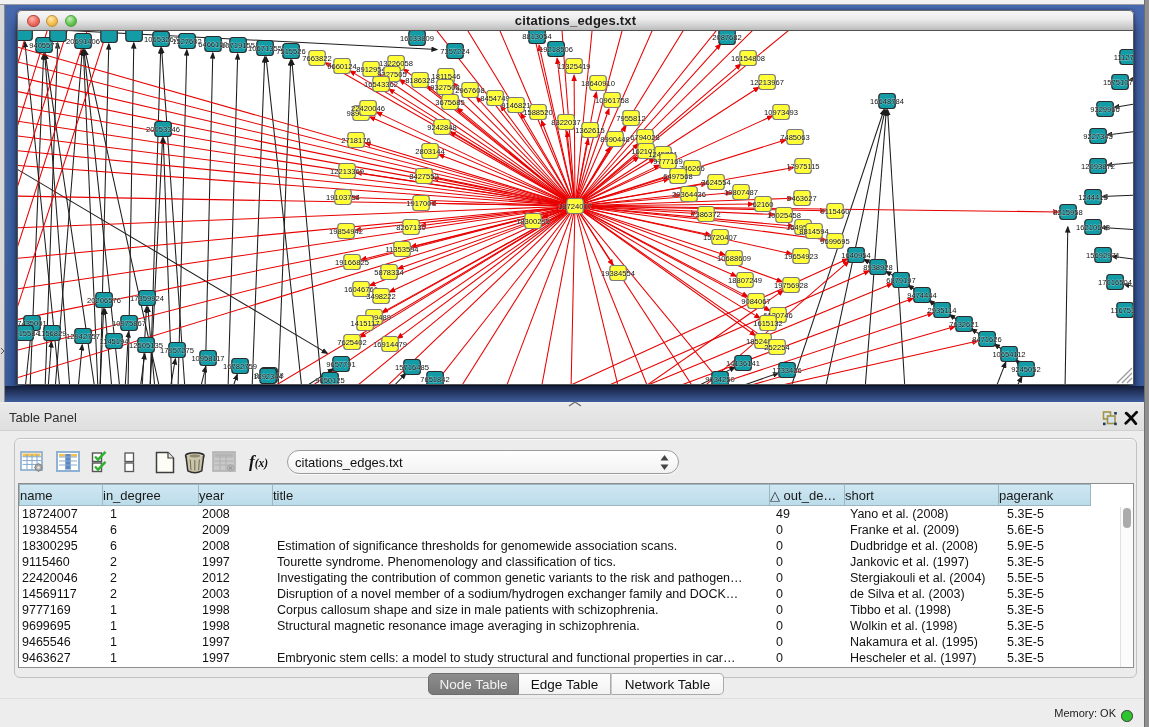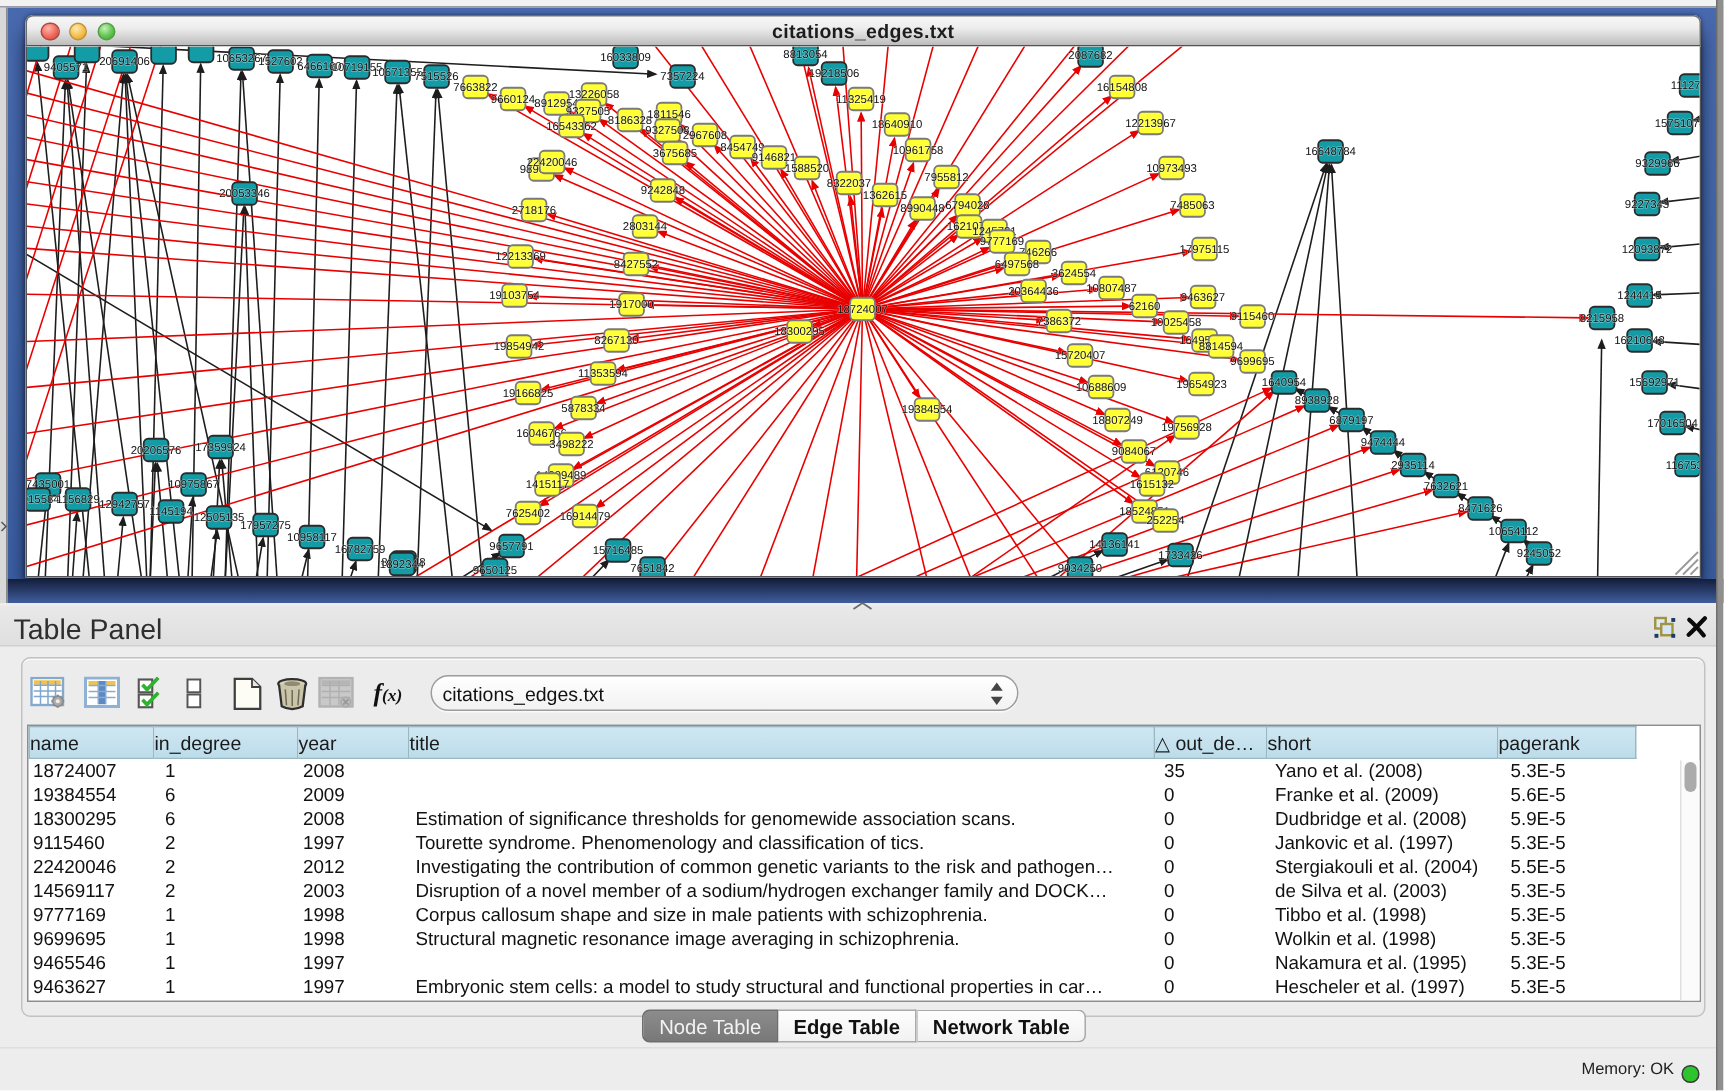--- a/index.html
+++ b/index.html
@@ -9,32 +9,32 @@
 #win{position:absolute;left:17px;top:10px;width:1117px;height:375px;border-radius:5px 5px 0 0;
  box-shadow:0 10px 13px -2px rgba(3,6,22,.92), 0 0 3px rgba(0,0,25,.5);background:#fff}
 #titlebar{position:absolute;left:0;top:0;width:1117px;height:21px;border-radius:5px 5px 0 0;
  background:linear-gradient(180deg,#f7f7f7 0%,#ededed 40%,#d2d2d2 75%,#bcbcbc 100%);
  border:1px solid #6d6d6d;border-bottom:1px solid #515151}
 #title{position:absolute;left:0;top:3px;width:1117px;text-align:center;font-size:13px;font-weight:bold;color:#1c1c1c;letter-spacing:.2px}
 .tl{position:absolute;top:4.5px;width:12.5px;height:12.5px;border-radius:50%}
 #canvas{position:absolute;left:0;top:21px;width:1117px;height:354px;background:#fff;border:1px solid #555;border-top:none;overflow:hidden}
 #tpanel{position:absolute;left:0;top:402px;width:1144px;height:325px;background:#ededed}
 #tphead{position:absolute;left:0;top:404px;width:1144px;height:27px;background:linear-gradient(#e9e9e9,#dfdfdf);border-bottom:1px solid #d0d0d0}
-#tphead .t{position:absolute;left:9px;top:6px;font-size:19px;color:#2e2e2e}
+#tphead .t{position:absolute;left:9px;top:6px;font-size:13px;color:#2e2e2e}
 #inner{position:absolute;left:14px;top:438px;width:1123px;height:240px;background:#ececec;border:1px solid #c2c2c2;border-radius:6px;box-shadow:inset 0 1px 0 #fafafa}
 .ticon{position:absolute;top:451px}
 #combo{position:absolute;left:287px;top:450px;width:392px;height:24px;background:linear-gradient(#ffffff,#f2f2f2);border:1px solid #9d9d9d;border-radius:12px;box-shadow:0 1px 1px rgba(255,255,255,.8)}
 #combo .txt{position:absolute;left:7px;top:4px;font-size:13px;color:#111}
 #tablebox{position:absolute;left:18px;top:483px;width:1116px;height:185px;background:#fff;border:1px solid #8e8e8e}
 .hcell{position:absolute;top:484px;height:22px;background:linear-gradient(#cfe7f2,#bcdcea);border:1px solid #9bb7c2;border-left:none;font-size:13px;color:#1a1a1a;line-height:22px}
 .row{position:absolute;left:0;width:1119px;height:16px;font-size:12.5px;color:#111}
 .row .c{position:absolute;top:0;white-space:nowrap}
 #vsb{position:absolute;left:1120px;top:507px;width:13px;height:160px;background:#fbfbfb;border-left:1px solid #e0e0e0}
 #vsb .th{position:absolute;left:2px;top:1px;width:8px;height:20px;border-radius:4px;background:#ababab}
-.tab{position:absolute;top:673px;height:22px;font-size:13.5px;font-weight:bold;line-height:22px;text-align:center}
+.tab{position:absolute;top:673px;height:22px;font-size:13.5px;font-weight:normal;line-height:22px;text-align:center}
 #memory{position:absolute;right:33px;top:707px;font-size:11px;color:#222}
 #memdot{position:absolute;left:1121px;top:710px;width:11.5px;height:11.5px;border-radius:50%;background:#2ec42e;border:1.5px solid #3a3a3a}
 </style></head><body>
 <div id="stage">
     <div id="desktop"></div>
     <div id="win">
       <div id="canvas">
         <svg width="1117" height="354" viewBox="17 31 1117 354" style="position:absolute;left:-1px;top:0">
           <defs>
             <marker id="ra" markerWidth="7" markerHeight="5.6" refX="5.6" refY="2.8" orient="auto" markerUnits="userSpaceOnUse">
@@ -635,21 +635,21 @@
     <div class="hcell" style="left:103px;width:96px">in_degree</div>
     <div class="hcell" style="left:199px;width:74px">year</div>
     <div class="hcell" style="left:273px;width:497px">title</div>
     <div class="hcell" style="left:770px;width:75px">△ out_de…</div>
     <div class="hcell" style="left:845px;width:154px">short</div>
     <div class="hcell" style="left:999px;width:92px">pagerank</div>
     <div class="row" style="top:507px">
       <span class="c" style="left:22px">18724007</span>
       <span class="c" style="left:110px">1</span>
       <span class="c" style="left:202px">2008</span>
-      <span class="c" style="left:776px">35</span>
+      <span class="c" style="left:776px">49</span>
       <span class="c" style="left:850px">Yano et al. (2008)</span>
       <span class="c" style="left:1007px">5.3E-5</span>
     </div>
     <div class="row" style="top:523px">
       <span class="c" style="left:22px">19384554</span>
       <span class="c" style="left:110px">6</span>
       <span class="c" style="left:202px">2009</span>
       <span class="c" style="left:776px">0</span>
       <span class="c" style="left:850px">Franke et al. (2009)</span>
       <span class="c" style="left:1007px">5.6E-5</span>

